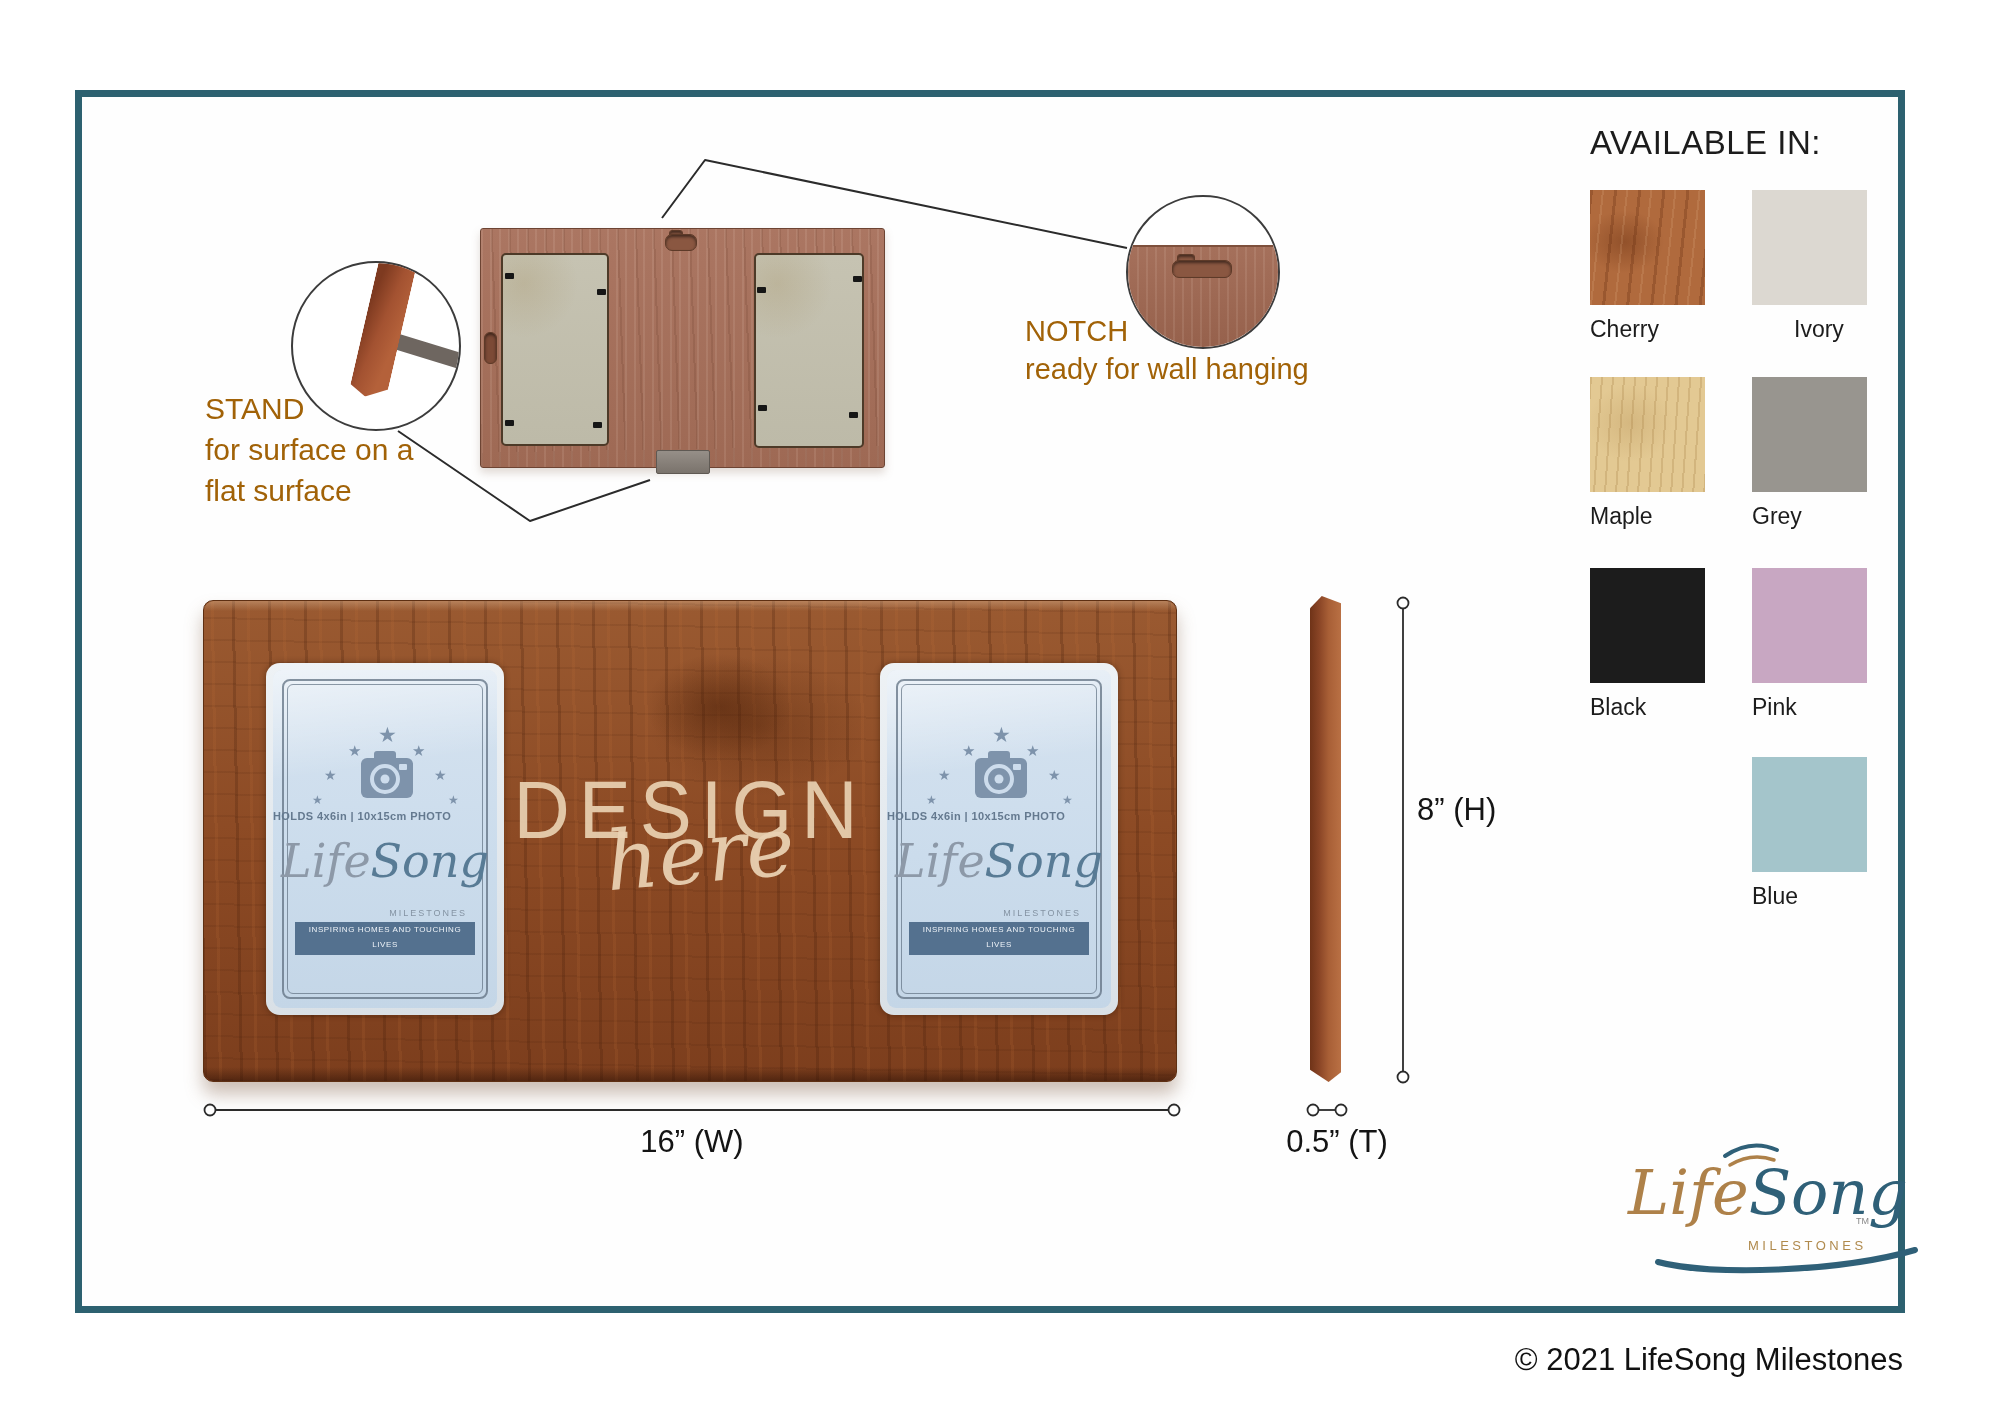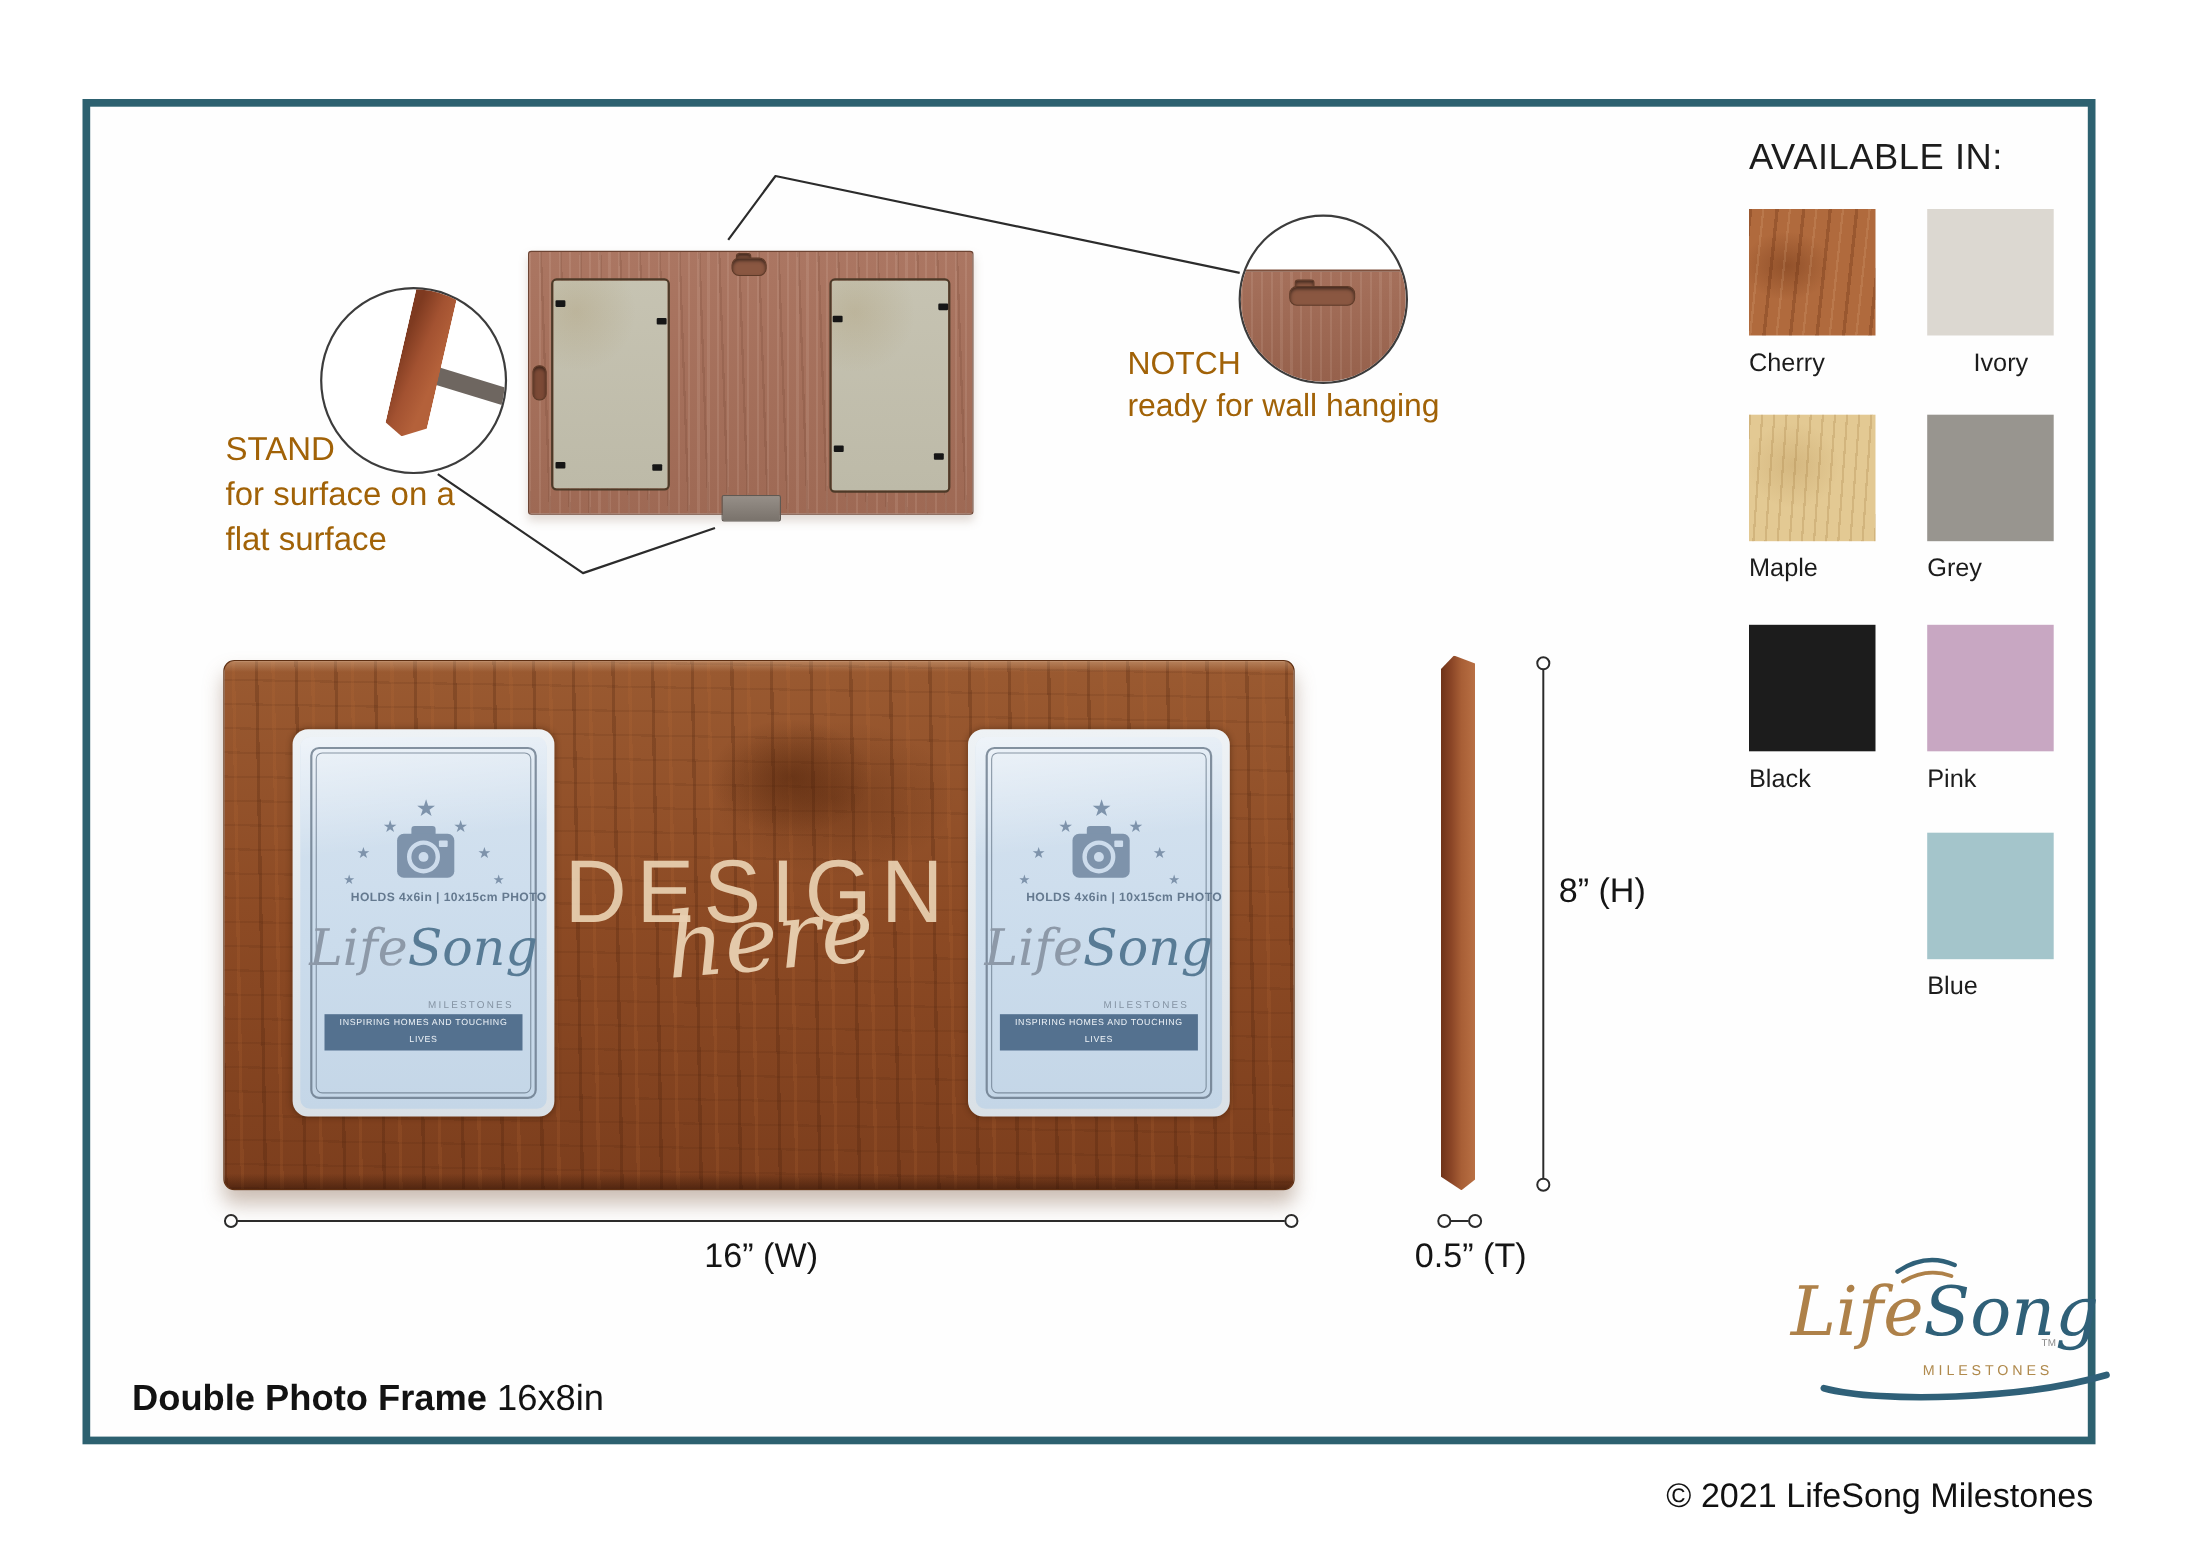--- a/index.html
+++ b/index.html
@@ -67,21 +67,21 @@
   .photo-card{position:absolute;width:238px;height:352px;border-radius:14px;
      background:linear-gradient(180deg,#eef2f5,#d9e0e6);padding:7px;box-sizing:border-box;
      box-shadow:0 0 6px rgba(40,20,5,.45);}
   .card-blue{position:relative;width:100%;height:100%;border-radius:9px;overflow:hidden;
      background:linear-gradient(180deg,#d6e3f0 0%,#cbdcec 55%,#c4d6e7 100%);}
   .card-blue::before{content:"";position:absolute;inset:0;
      background:linear-gradient(172deg,rgba(255,255,255,.6),rgba(255,255,255,0) 30%);}
   .card-line1{position:absolute;inset:9px;border:2px solid rgba(96,112,130,.75);border-radius:8px;}
   .card-line2{position:absolute;inset:14px;border:1px solid rgba(96,112,130,.7);border-radius:6px;}
   .cam-svg{position:absolute;left:50%;top:50px;transform:translateX(-50%);}
-  .holds{position:absolute;left:0;right:0;top:140px;text-align:right;font-size:11px;font-weight:bold;
+  .holds{position:absolute;left:0;right:0;top:140px;text-align:left;font-size:11px;font-weight:bold;
          color:#64798f;letter-spacing:.4px;}
   .card-brand{position:absolute;left:0;right:0;top:166px;text-align:center;
          font-family:"DejaVu Serif",serif;font-style:italic;font-size:46px;line-height:50px;}
   .card-brand .b1{color:#8d99a8;}
   .card-brand .b2{color:#587b95;}
   .card-sub{position:absolute;right:30px;top:238px;font-size:9px;letter-spacing:2px;color:#8493a3;}
   .card-banner{position:absolute;left:22px;right:22px;top:252px;height:33px;line-height:15px;
          background:#54718f;color:#eef3f8;font-size:8px;text-align:center;letter-spacing:.6px;}
   .watermark-1{position:absolute;left:470px;top:765px;width:440px;text-align:center;
       font-size:78px;letter-spacing:9px;color:rgba(233,209,178,.92);transform:scaleY(1.04);}
@@ -254,21 +254,20 @@
 
   <div class="watermark-1">DESIGN</div>
   <div class="watermark-2">here</div>
 
   <div class="side-strip"></div>
 
   <div class="dim-label" style="left:592px;top:1124px;width:200px;text-align:center;">16” (W)</div>
   <div class="dim-label" style="left:1417px;top:792px;">8” (H)</div>
   <div class="dim-label" style="left:1257px;top:1124px;width:160px;text-align:center;">0.5” (T)</div>
 
-  <div class="product-title"><span class="bold">Double Photo Frame</span><span> 16x8in</span></div>
 
   <div class="logo-script"><span class="life">Life</span><span class="song">Song</span></div>
   <div class="logo-sub">MILESTONES</div>
   <div class="logo-tm">TM</div>
   <svg class="abs" style="left:1630px;top:1130px;" width="300" height="160" viewBox="0 0 300 160">
     <path d="M28,132 C80,146 210,142 285,120" stroke="#2f6078" stroke-width="6" fill="none" stroke-linecap="round"></path>
     <path d="M95,26 c18,-12 36,-13 52,-6" stroke="#2f6078" stroke-width="4" fill="none" stroke-linecap="round"></path>
     <path d="M100,35 c15,-9 30,-10 44,-5" stroke="#ae8149" stroke-width="3.5" fill="none" stroke-linecap="round"></path>
   </svg>
 

